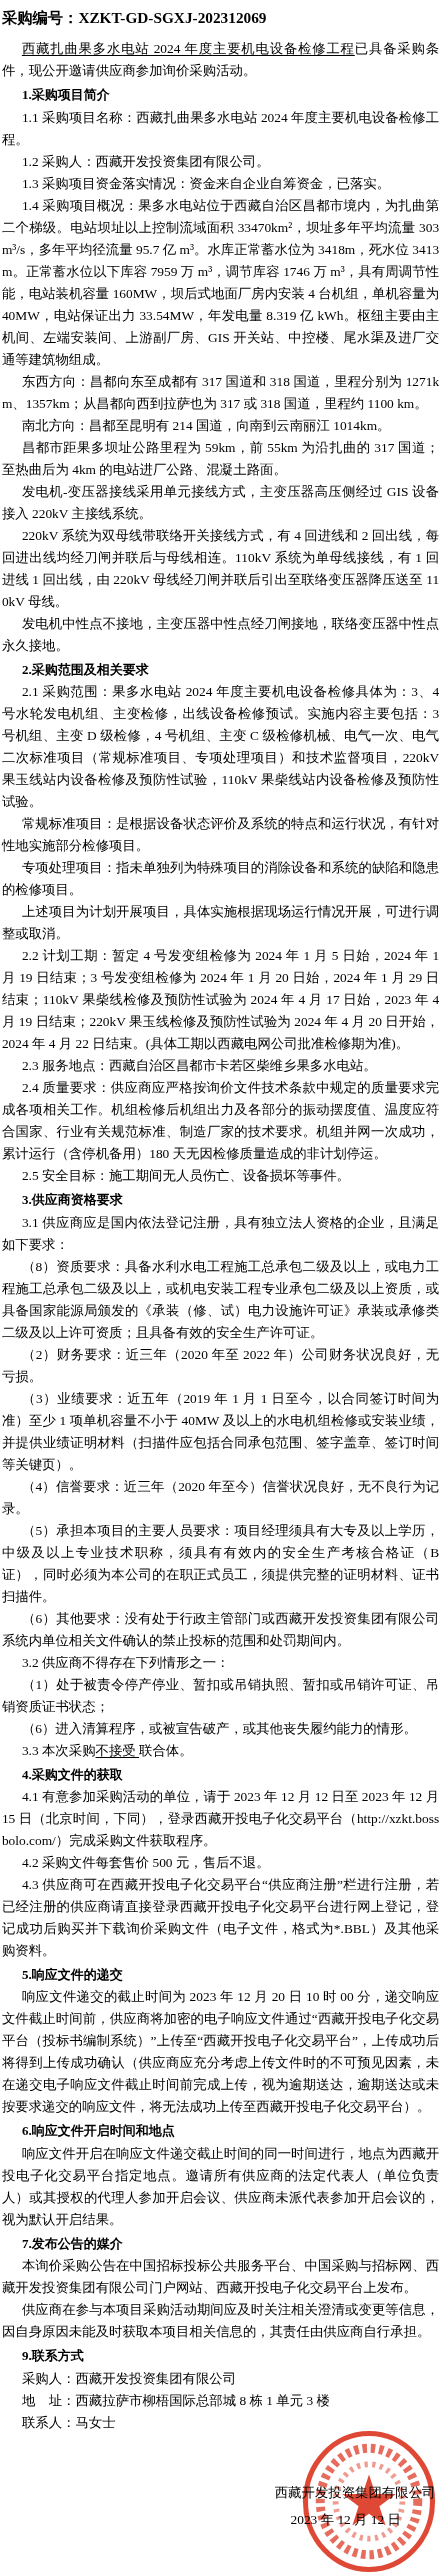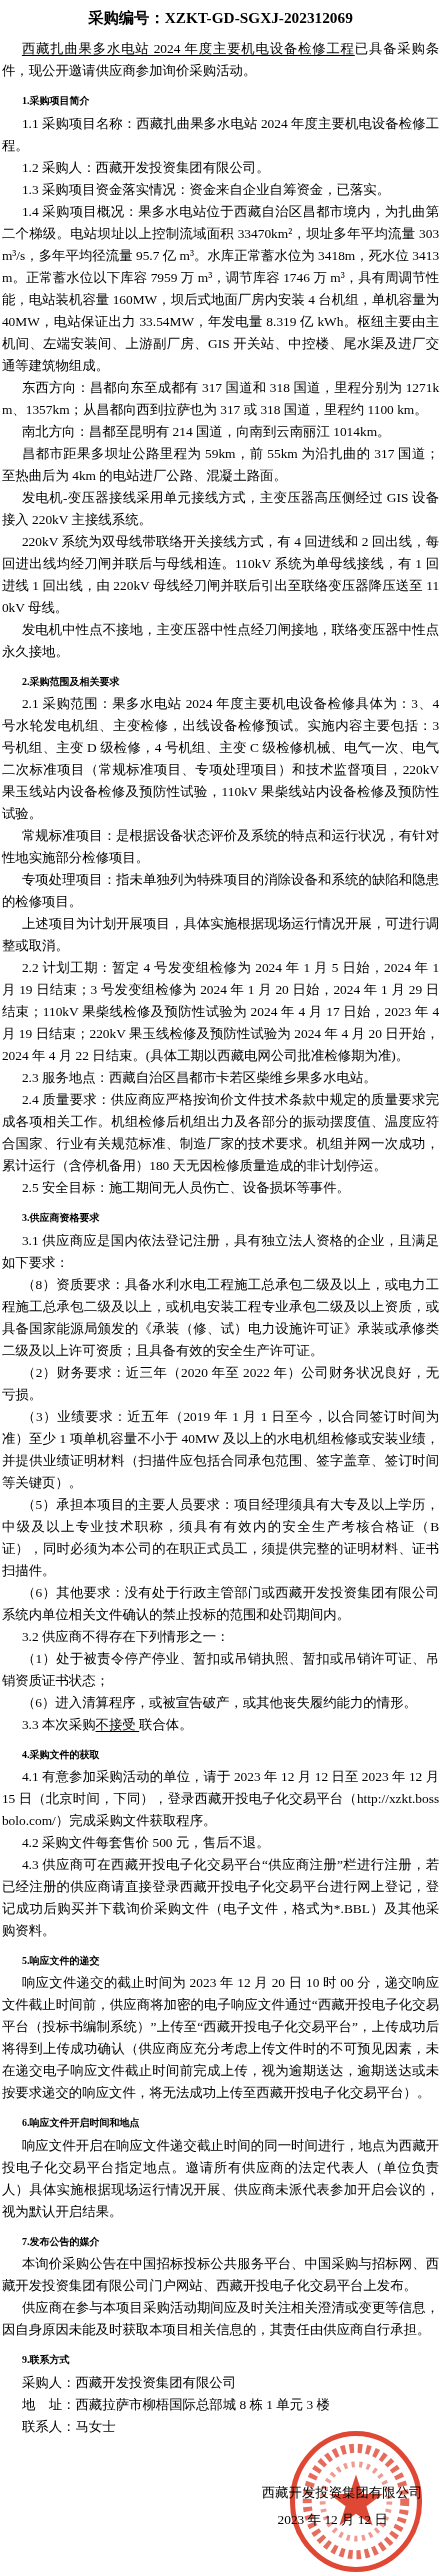--- a/index.html
+++ b/index.html
@@ -3,27 +3,27 @@
 <meta charset="utf-8">
 <style>
   html,body{margin:0;padding:0;}
   body{
     width:441px;height:2576px;position:relative;overflow:hidden;
     background:#ffffff;color:#000000;
     font-family:"Liberation Serif","DejaVu Serif",serif;
   }
   .doc{padding:3.8px 1.9px 0 1.9px;}
   .title{
-    text-align:center;font-weight:bold;font-size:15.3px;line-height:23px;
+    text-align:left;font-weight:bold;font-size:15.3px;line-height:23px;
     margin:2.6px 0 9px 0;
   }
   .p{font-size:13.4px;line-height:22px;text-align:justify;text-indent:20px;word-break:break-all;}
-  .h{font-size:10px;font-weight:bold;line-height:22.4px;text-indent:20px;margin-top:8px;}
+  .h{font-size:13px;font-weight:bold;line-height:22.4px;text-indent:20px;margin-top:2px;}
   .u{text-decoration:underline;text-underline-offset:1.9px;}
-  .sign-block{position:absolute;right:16px;bottom:0;width:256px;height:148px;}
+  .sign-block{position:absolute;right:3px;bottom:0;width:256px;height:148px;}
   .sign-company{position:absolute;right:2.6px;top:55px;font-size:13.4px;line-height:19px;white-space:nowrap;}
   .sign-date{position:absolute;right:37px;top:82px;font-size:13.4px;line-height:19px;white-space:nowrap;}
   .seal{position:absolute;right:1.3px;top:1.3px;width:136px;height:145px;opacity:.93;}
 </style>
 </head>
 <body>
 
 <div class="doc">
   <div>
       <div class="title"><span>采购编号：XZKT-GD-SGXJ-202312069</span></div>
@@ -46,34 +46,35 @@
       <div class="p"><span>上述项目为计划开展项目，具体实施根据现场运行情况开展，可进行调整或取消。</span></div>
       <div class="p"><span>2.2 计划工期：暂定 4 号发变组检修为 2024 年 1 月 5 日始，2024 年 1 月 19 日结束；3 号发变组检修为 2024 年 1 月 20 日始，2024 年 1 月 29 日结束；110kV 果柴线检修及预防性试验为 2024 年 4 月 17 日始，2023 年 4 月 19 日结束；220kV 果玉线检修及预防性试验为 2024 年 4 月 20 日开始，2024 年 4 月 22 日结束。(具体工期以西藏电网公司批准检修期为准)。</span></div>
       <div class="p"><span>2.3 服务地点：西藏自治区昌都市卡若区柴维乡果多水电站。</span></div>
       <div class="p"><span>2.4 质量要求：供应商应严格按询价文件技术条款中规定的质量要求完成各项相关工作。机组检修后机组出力及各部分的振动摆度值、温度应符合国家、行业有关规范标准、制造厂家的技术要求。机组并网一次成功，累计运行（含停机备用）180 天无因检修质量造成的非计划停运。</span></div>
       <div class="p"><span>2.5 安全目标：施工期间无人员伤亡、设备损坏等事件。</span></div>
       <div class="h"><span>3.供应商资格要求</span></div>
       <div class="p"><span>3.1 供应商应是国内依法登记注册，具有独立法人资格的企业，且满足如下要求：</span></div>
       <div class="p"><span>（8）资质要求：具备水利水电工程施工总承包二级及以上，或电力工程施工总承包二级及以上，或机电安装工程专业承包二级及以上资质，或具备国家能源局颁发的《承装（修、试）电力设施许可证》承装或承修类二级及以上许可资质；且具备有效的安全生产许可证。</span></div>
       <div class="p"><span>（2）财务要求：近三年（2020 年至 2022 年）公司财务状况良好，无亏损。</span></div>
       <div class="p"><span>（3）业绩要求：近五年（2019 年 1 月 1 日至今，以合同签订时间为准）至少 1 项单机容量不小于 40MW 及以上的水电机组检修或安装业绩，并提供业绩证明材料（扫描件应包括合同承包范围、签字盖章、签订时间等关键页）。</span></div>
+      <div class="p"><span>（4）信誉要求：近三年（2020 年至今）信誉状况良好，无不良行为记录。</span></div>
       <div class="p"><span>（5）承担本项目的主要人员要求：项目经理须具有大专及以上学历，中级及以上专业技术职称，须具有有效内的安全生产考核合格证（B 证），同时必须为本公司的在职正式员工，须提供完整的证明材料、证书扫描件。</span></div>
       <div class="p"><span>（6）其他要求：没有处于行政主管部门或西藏开发投资集团有限公司系统内单位相关文件确认的禁止投标的范围和处罚期间内。</span></div>
       <div class="p"><span>3.2 供应商不得存在下列情形之一：</span></div>
       <div class="p"><span>（1）处于被责令停产停业、暂扣或吊销执照、暂扣或吊销许可证、吊销资质证书状态；</span></div>
       <div class="p"><span>（6）进入清算程序，或被宣告破产，或其他丧失履约能力的情形。</span></div>
       <div class="p"><span>3.3 本次采购</span><span class="u">不接受 </span><span>联合体。</span></div>
       <div class="h"><span>4.采购文件的获取</span></div>
       <div class="p"><span>4.1 有意参加采购活动的单位，请于 2023 年 12 月 12 日至 2023 年 12 月 15 日（北京时间，下同），登录西藏开投电子化交易平台（http://xzkt.bossbolo.com/）完成采购文件获取程序。</span></div>
       <div class="p"><span>4.2 采购文件每套售价 500 元，售后不退。</span></div>
       <div class="p"><span>4.3 供应商可在西藏开投电子化交易平台“供应商注册”栏进行注册，若已经注册的供应商请直接登录西藏开投电子化交易平台进行网上登记，登记成功后购买并下载询价采购文件（电子文件，格式为*.BBL）及其他采购资料。</span></div>
       <div class="h"><span>5.响应文件的递交</span></div>
       <div class="p"><span>响应文件递交的截止时间为 2023 年 12 月 20 日 10 时 00 分，递交响应文件截止时间前，供应商将加密的电子响应文件通过“西藏开投电子化交易平台（投标书编制系统）”上传至“西藏开投电子化交易平台”，上传成功后将得到上传成功确认（供应商应充分考虑上传文件时的不可预见因素，未在递交电子响应文件截止时间前完成上传，视为逾期送达，逾期送达或未按要求递交的响应文件，将无法成功上传至西藏开投电子化交易平台）。</span></div>
       <div class="h"><span>6.响应文件开启时间和地点</span></div>
-      <div class="p"><span>响应文件开启在响应文件递交截止时间的同一时间进行，地点为西藏开投电子化交易平台指定地点。邀请所有供应商的法定代表人（单位负责人）具体实施根据现场运行情况开展、供应商未派代表参加开启会议的，视为默认开启结果。</span></div>
+      <div class="p"><span>响应文件开启在响应文件递交截止时间的同一时间进行，地点为西藏开投电子化交易平台指定地点。邀请所有供应商的法定代表人（单位负责人）或其授权的代理人参加开启会议、供应商未派代表参加开启会议的，视为默认开启结果。</span></div>
       <div class="h"><span>7.发布公告的媒介</span></div>
       <div class="p"><span>本询价采购公告在中国招标投标公共服务平台、中国采购与招标网、西藏开发投资集团有限公司门户网站、西藏开投电子化交易平台上发布。</span></div>
       <div class="p"><span>供应商在参与本项目采购活动期间应及时关注相关澄清或变更等信息，因自身原因未能及时获取本项目相关信息的，其责任由供应商自行承担。</span></div>
       <div class="h"><span>9.联系方式</span></div>
       <div class="p"><span>采购人：西藏开发投资集团有限公司</span></div>
       <div class="p"><span>地　址：西藏拉萨市柳梧国际总部城 8 栋 1 单元 3 楼</span></div>
       <div class="p"><span>联系人：马女士</span></div>
     </div>
 </div>
 

